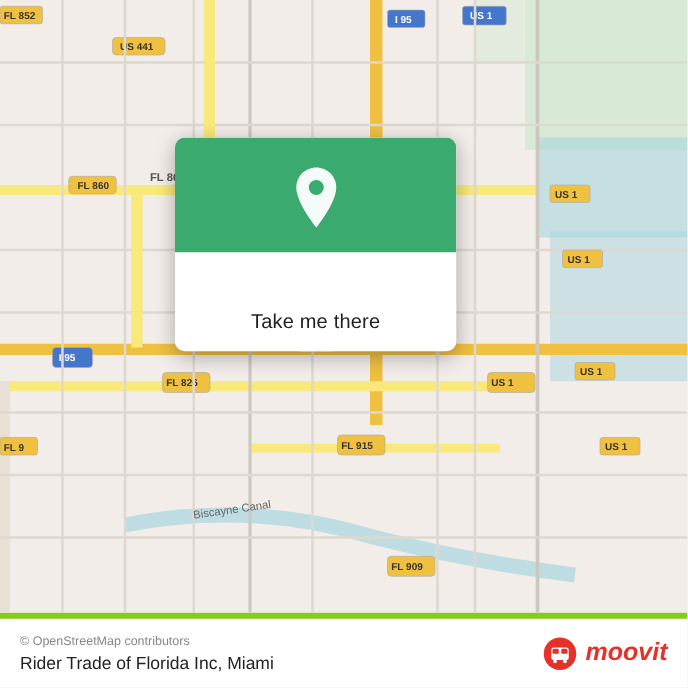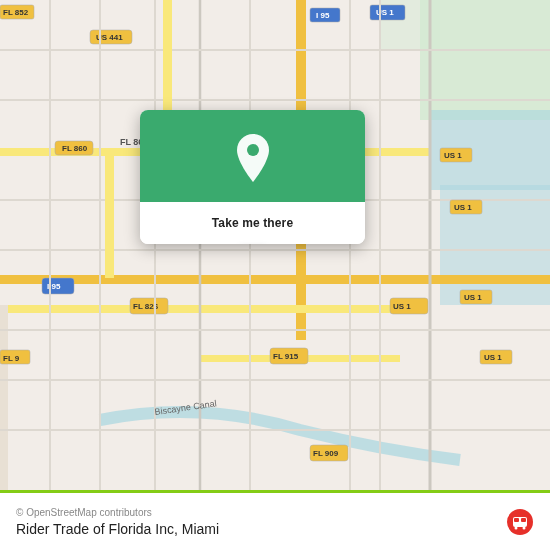--- a/index.html
+++ b/index.html
@@ -58,27 +58,28 @@
     #popup-button-area {
       width: 100%;
       padding: 14px 0;
       display: flex;
       justify-content: center;
       align-items: center;
       background: white;
     }
 
     #take-me-there-btn {
-      font-size: 12px;
-      font-weight: 700;
+      font-size: 16px;
+      font-weight: 400;
       color: #222;
       background: none;
       border: none;
       cursor: pointer;
       letter-spacing: 0.01em;
+      margin-top: 33px;
     }
 
     
     #popup-card::after {
       content: '';
       position: absolute;
       bottom: -14px;
       left: 50%;
       transform: translateX(-50%);
       border-left: 14px solid transparent;
@@ -89,21 +90,21 @@
 
     
     #bottom-bar {
       width: 550px;
       height: 60px;
       background: white;
       display: flex;
       align-items: center;
       justify-content: space-between;
       padding: 0 16px;
-      border-top: 3px solid #84cc16;
+      border-top: 5px solid #84cc16;
     }
 
     #bottom-left {
       display: flex;
       flex-direction: column;
     }
 
     #copyright-text {
       font-size: 10px;
       color: #888;
@@ -246,14 +247,15 @@
 
     <svg class="moovit-bus-icon" viewBox="0 0 28 28" xmlns="http://www.w3.org/2000/svg">
       <circle cx="14" cy="14" r="13" fill="#e6302a"></circle>
 
       <rect x="7" y="9" width="14" height="10" rx="2" fill="white"></rect>
       <rect x="8" y="10" width="5" height="4" rx="1" fill="#e6302a"></rect>
       <rect x="15" y="10" width="5" height="4" rx="1" fill="#e6302a"></rect>
       <circle cx="10" cy="20" r="1.5" fill="white"></circle>
       <circle cx="18" cy="20" r="1.5" fill="white"></circle>
     </svg>
+    <span id="moovit-text">moovit</span>
   </div>
 </div>
 
 </body></html>

